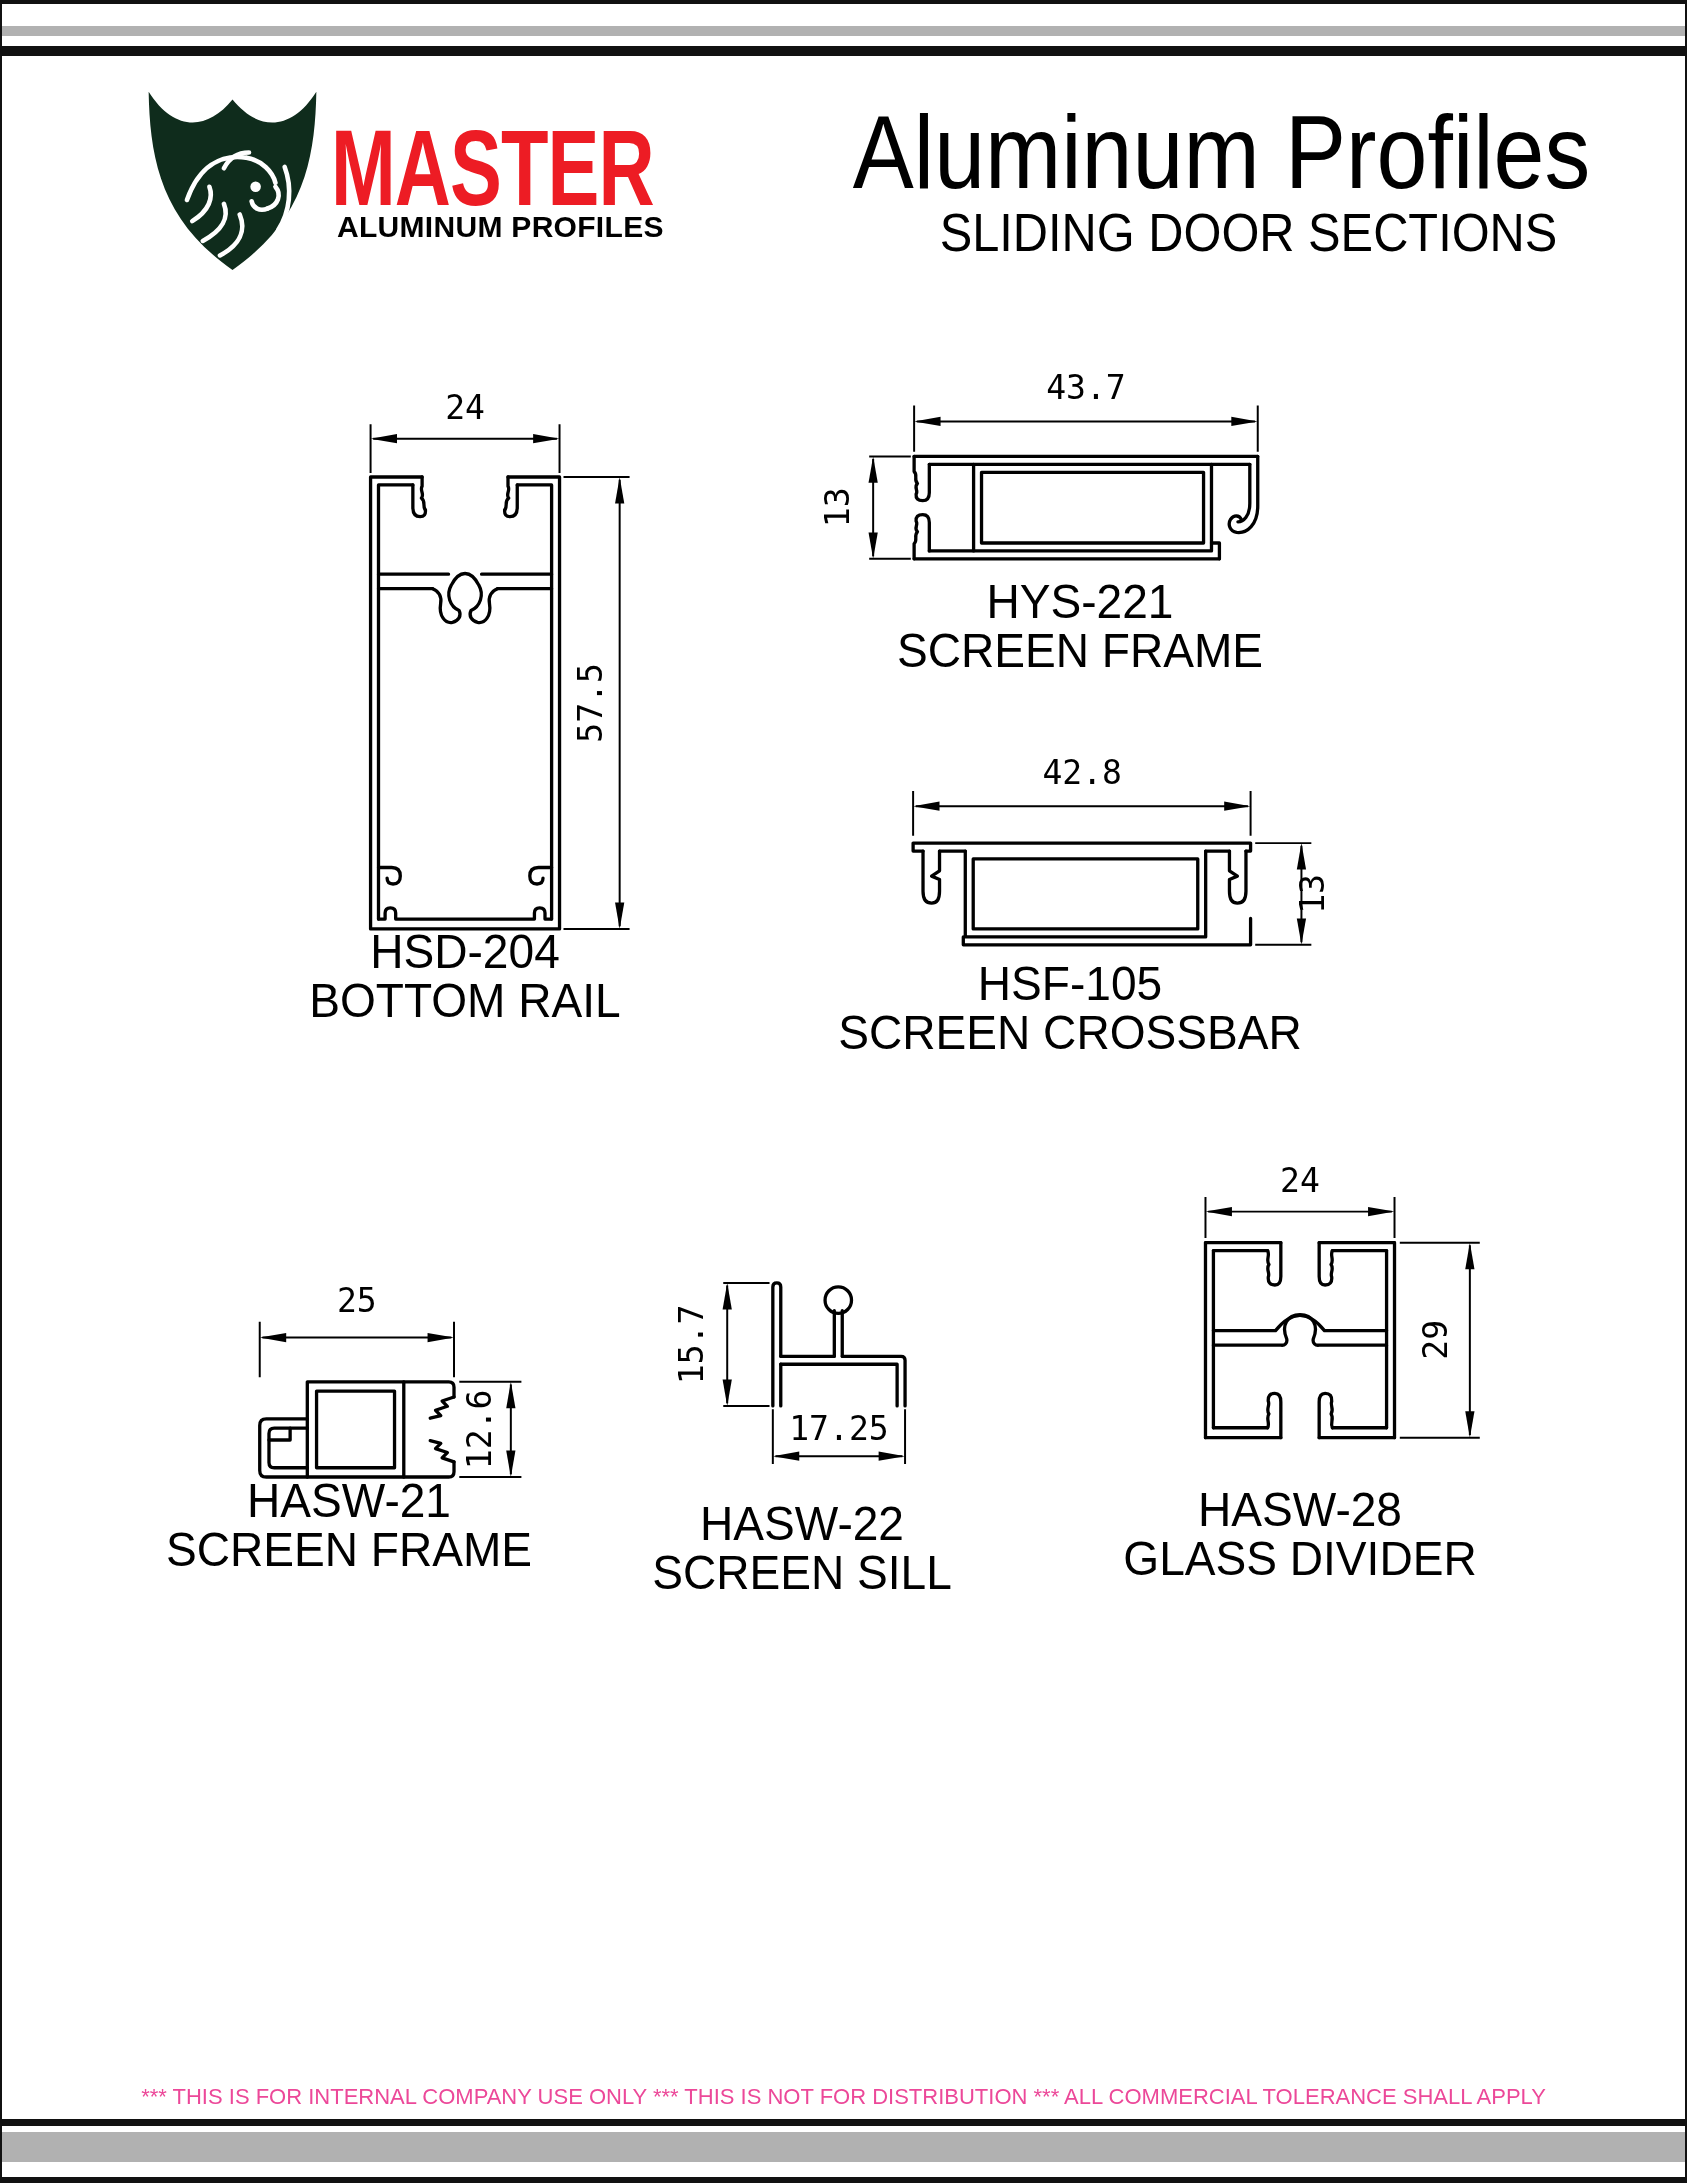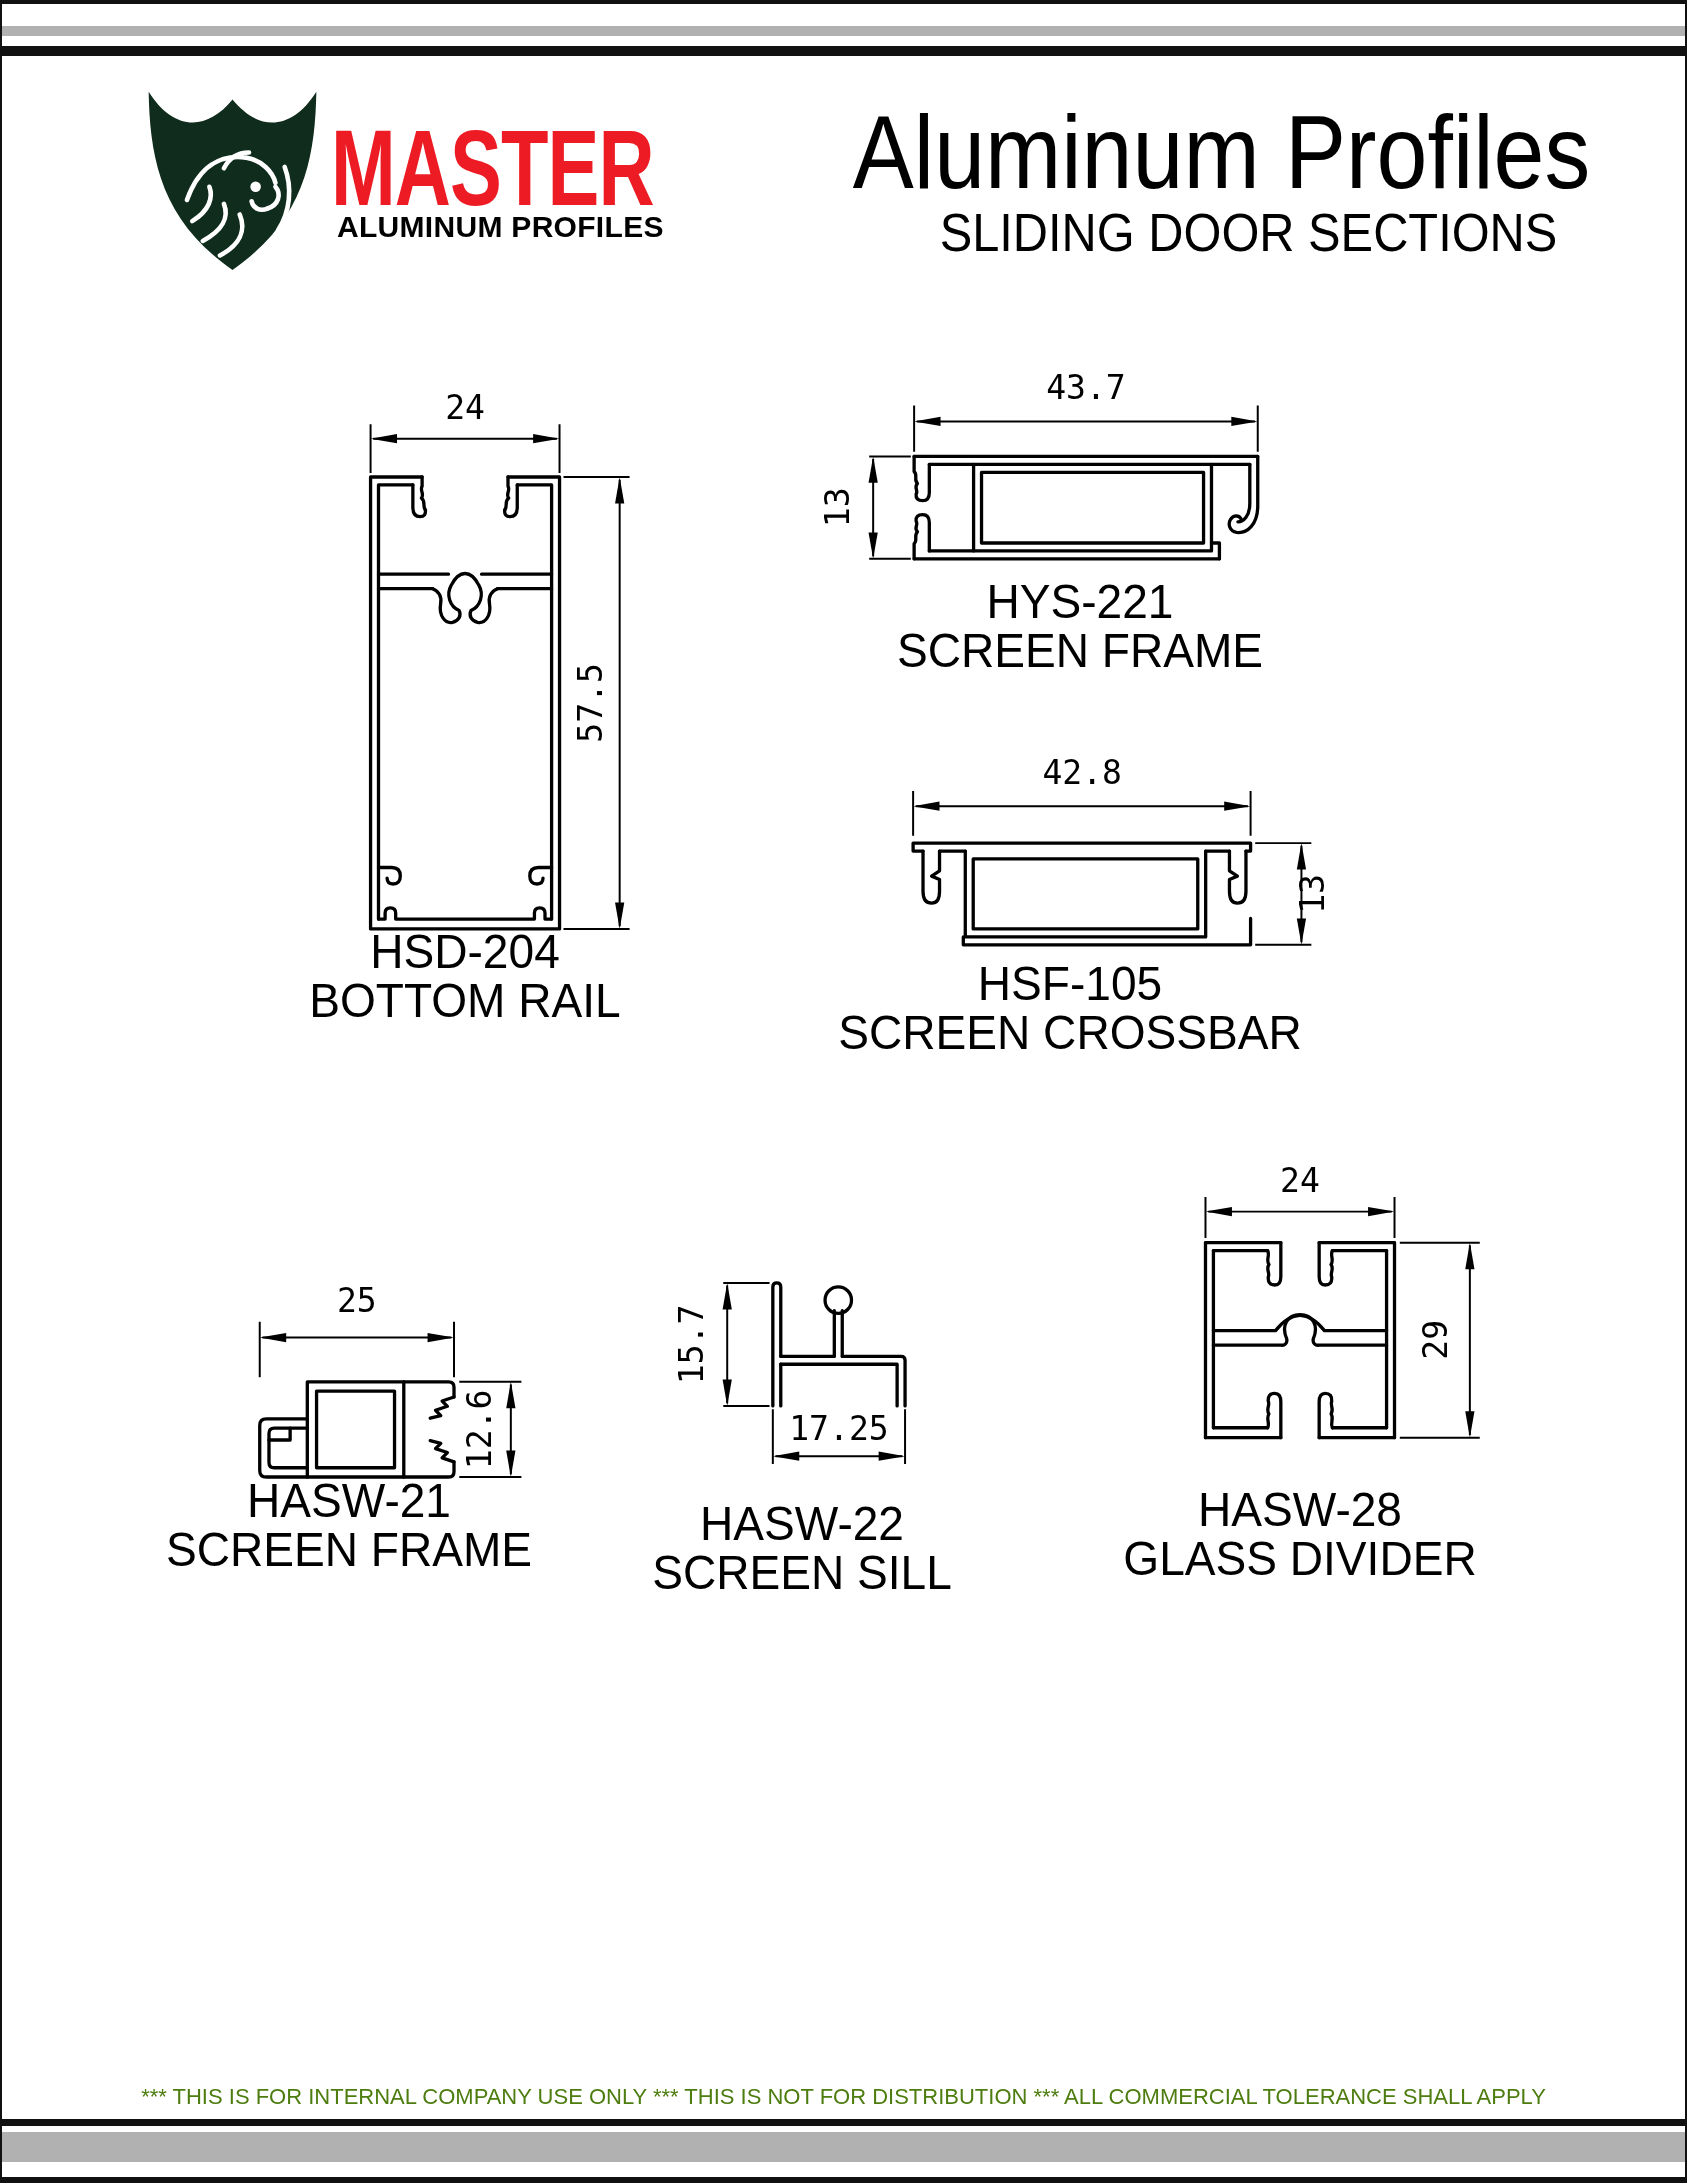--- a/index.html
+++ b/index.html
@@ -13,21 +13,21 @@
   .ctr{text-align:center;}
   .prof{stroke:#000;stroke-width:5;fill:none;stroke-linejoin:round;stroke-linecap:round;}
   .dim{stroke:#000;stroke-width:3;fill:none;}
   .arr{fill:#000;stroke:none;}
   text.dimtxt{font-family:"DejaVu Sans Mono",monospace;font-size:50px;fill:#000;}
   .plabel{position:absolute;font-size:48px;color:#000;white-space:nowrap;transform:translateX(-50%) scaleX(0.96);}
   .title{position:absolute;font-size:104px;color:#000;transform:scaleX(0.88);transform-origin:center;white-space:nowrap;}
   .subtitle{position:absolute;font-size:53px;color:#000;transform:scaleX(0.92);transform-origin:center;white-space:nowrap;}
   .brand{position:absolute;font-weight:bold;font-size:108px;line-height:1;transform:scaleX(0.72);transform-origin:left top;letter-spacing:-1.3px;white-space:nowrap;}
   .tagline{position:absolute;font-weight:bold;font-size:30px;color:#000;letter-spacing:0.3px;white-space:nowrap;}
-  .footer-note{position:absolute;left:0;width:1683px;text-align:center;font-size:22px;color:#4d7c0f;white-space:nowrap;}
+  .footer-note{position:absolute;left:0;width:1683px;text-align:center;font-size:22px;color:#ec4899;white-space:nowrap;}
 </style>
 </head>
 <body>
 
 <div id="page">
 
   <div class="bar" style="top:0;height:4px;background:#111;"></div>
   <div class="bar" style="top:26.4px;height:10px;background:#b1b1b1;"></div>
   <div class="bar" style="top:46px;height:10px;background:#111;"></div>
 

